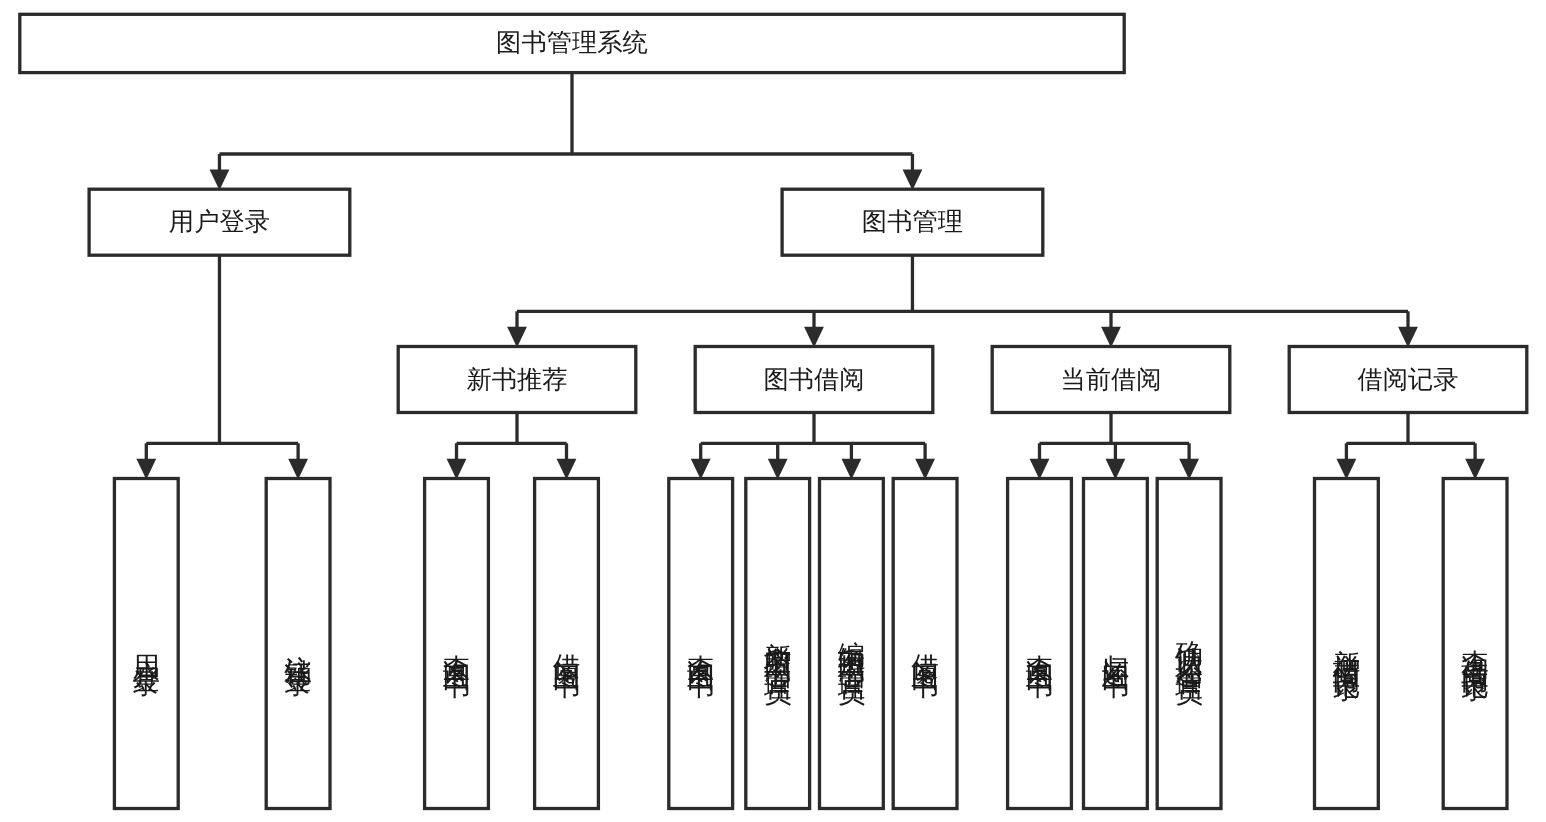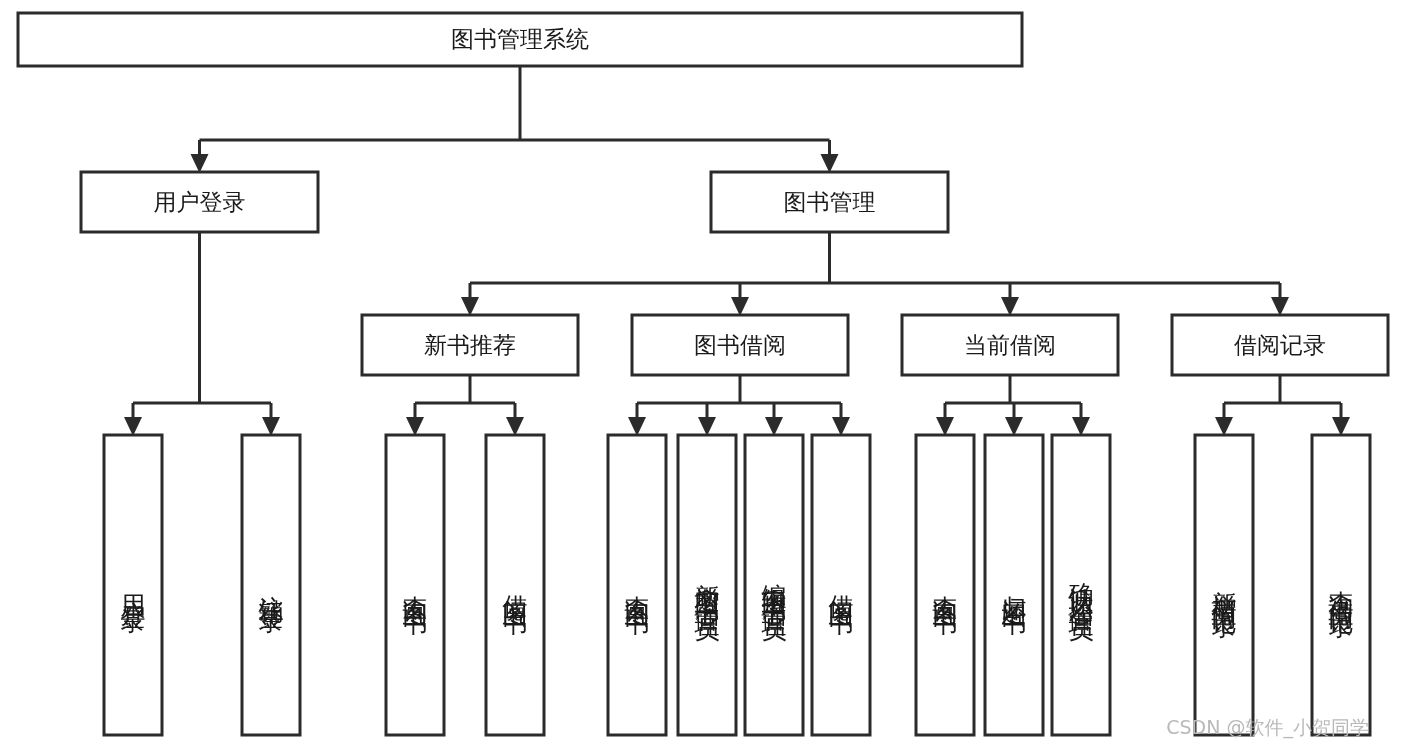--- a/index.html
+++ b/index.html
@@ -200,14 +200,13 @@
       <div class="leaf-label-wrap" style="left: 1052px; top: 435px; width: 58px; height: 300px;">
         <span class="leaf-label">确认归还（管理员）</span>
       </div>
       <div class="leaf-label-wrap" style="left: 1195px; top: 435px; width: 58px; height: 300px;">
         <span class="leaf-label">新增借阅记录</span>
       </div>
       <div class="leaf-label-wrap" style="left: 1312px; top: 435px; width: 58px; height: 300px;">
         <span class="leaf-label">查询借阅记录</span>
       </div>
     </div>
-  <div class="watermark">CSDN @软件_小贺同学</div>
 </div>
 
 </body></html>

